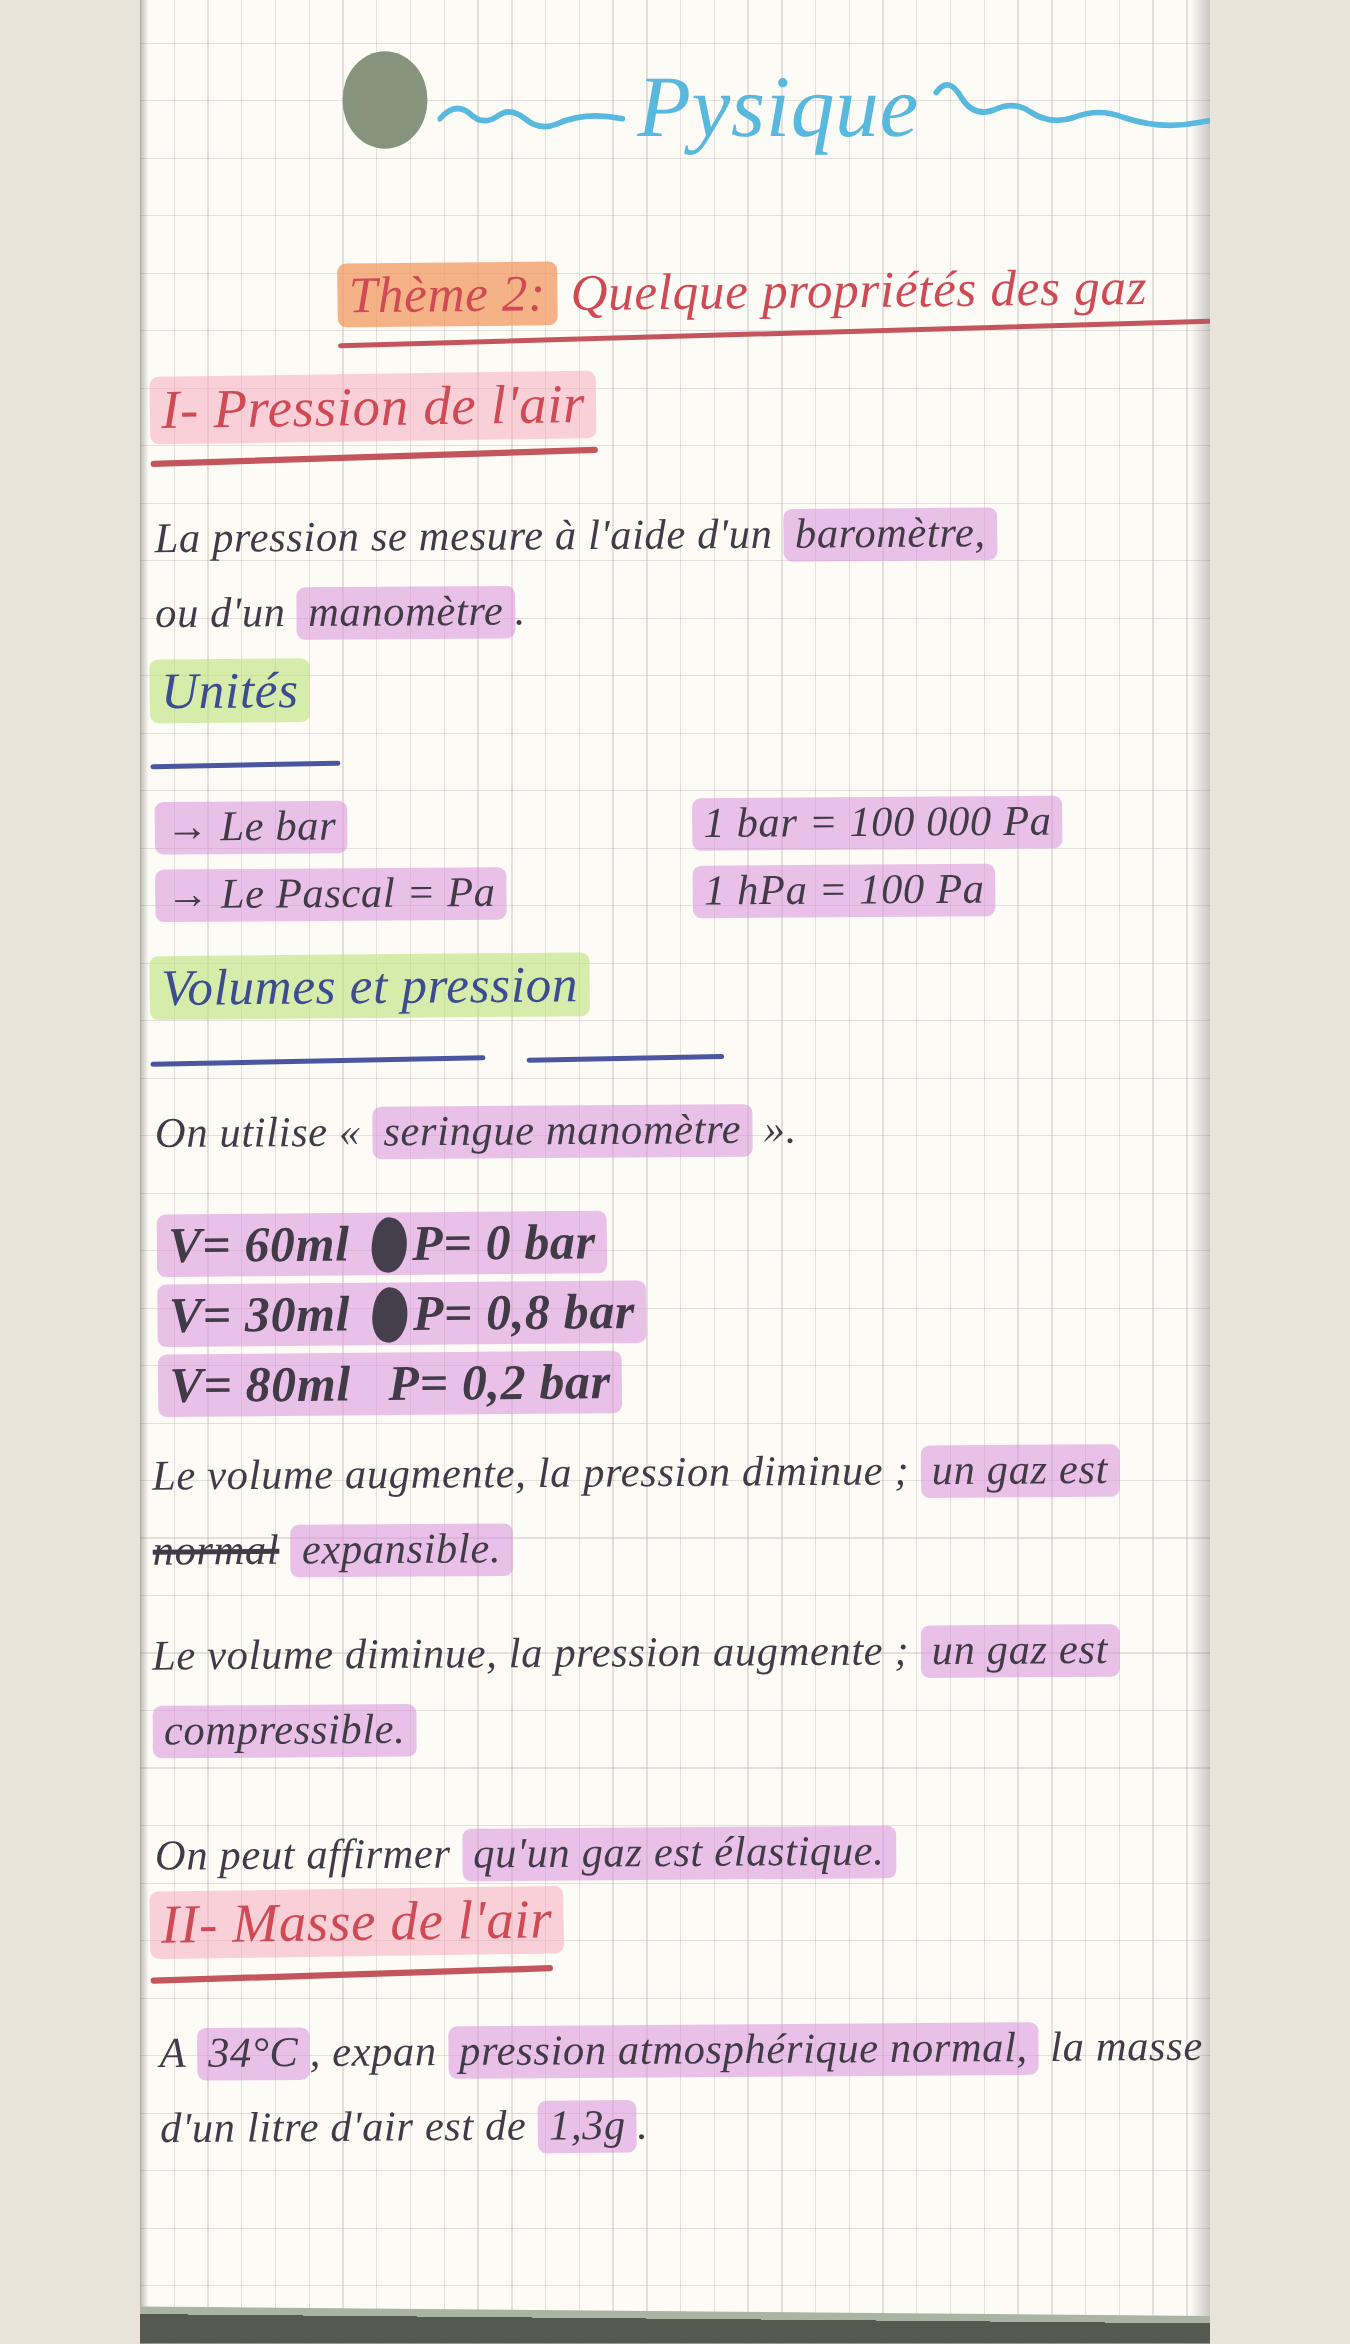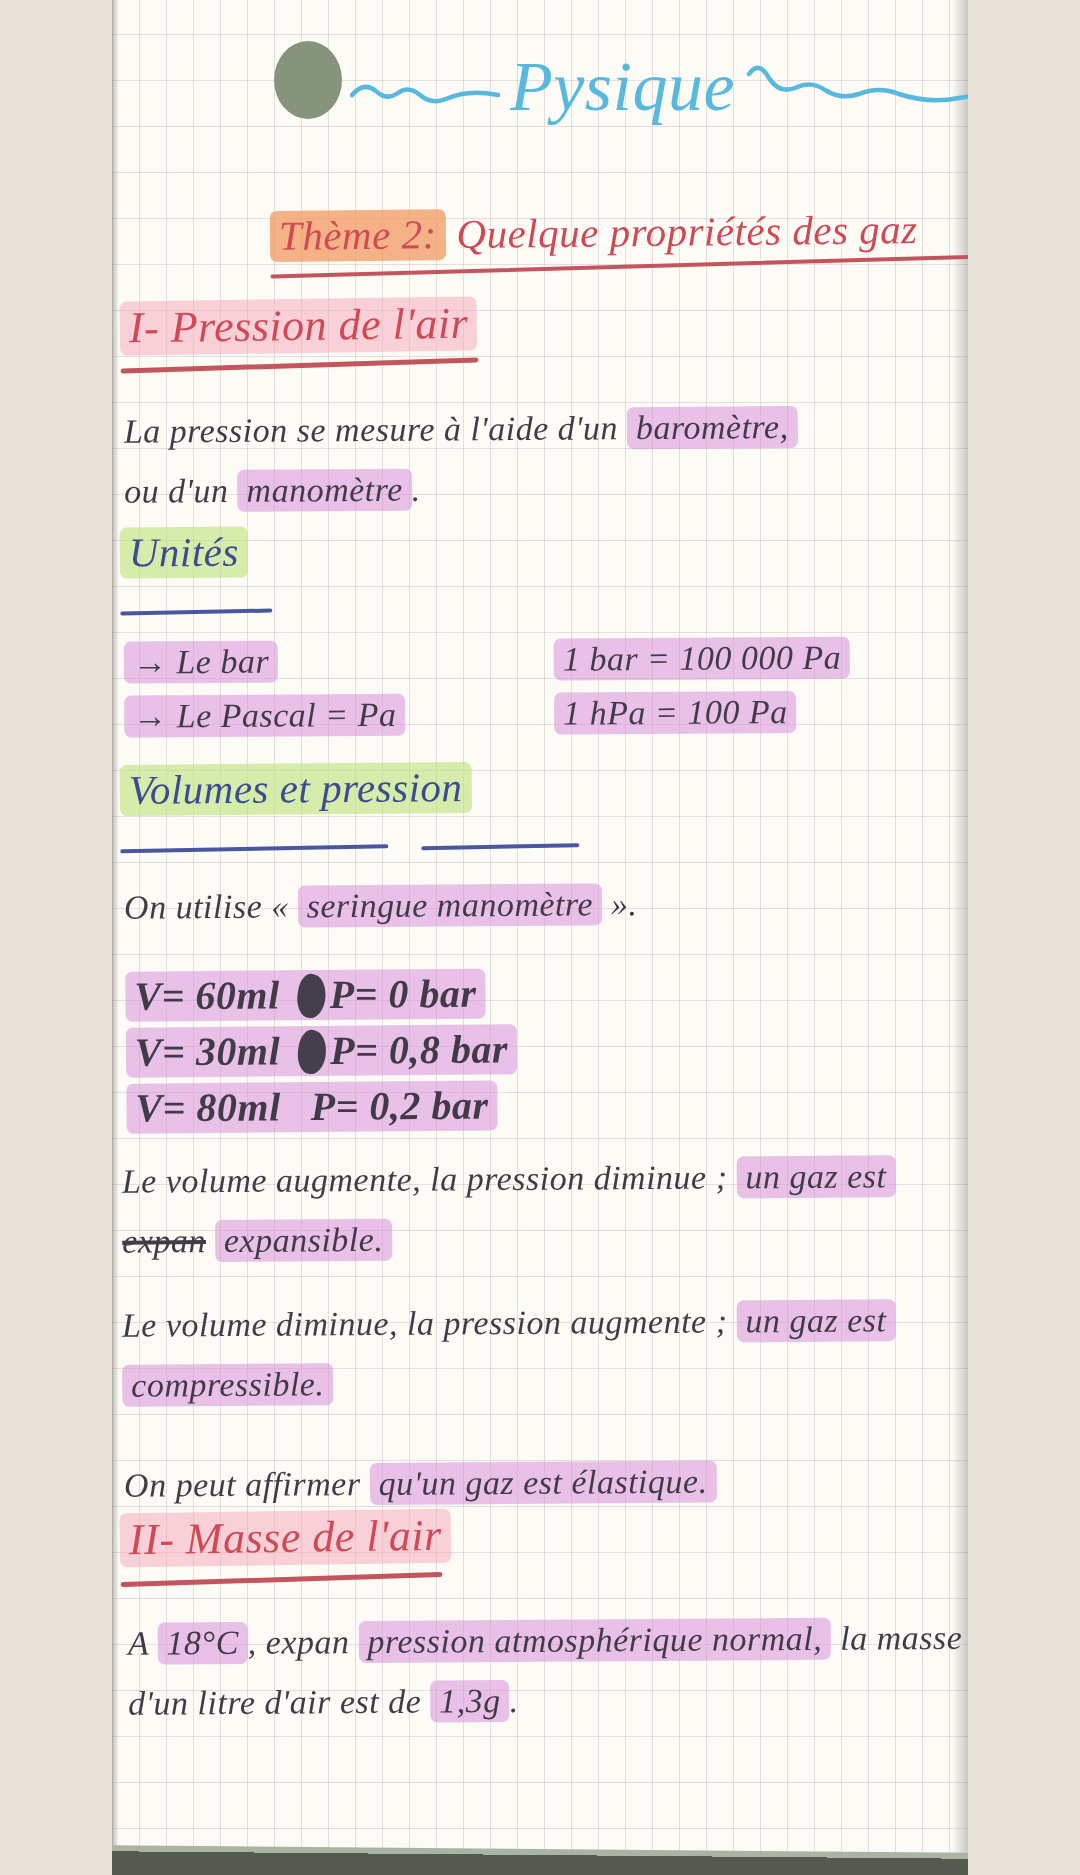--- a/index.html
+++ b/index.html
@@ -116,37 +116,37 @@
     <div class="row">
       <span class="hl hl-purple"><span>V= 30ml</span><span class="scribble"></span><span>P= 0,8 bar</span></span>
     </div>
     <div class="row">
       <span class="hl hl-purple"><span>V= 80ml</span><span class="rowgap"></span><span>P= 0,2 bar</span></span>
     </div>
   </div>
 
   <div class="abs hand body-text" style="left:10px;top:1148px;width:1062px;">
     <span>Le volume augmente, la pression diminue ; </span><span class="hl hl-purple">un gaz est</span><br>
-    <span class="crossed">expan</span>
+    <span class="crossed">normal</span>
     <span class="hl hl-purple">expansible.</span>
   </div>
 
   <div class="abs hand body-text" style="left:10px;top:1292px;width:1062px;">
     <span>Le volume diminue, la pression augmente ; </span><span class="hl hl-purple">un gaz est</span><br>
     <span class="hl hl-purple">compressible.</span>
   </div>
 
   <div class="abs hand body-text" style="left:12px;top:1452px;width:1060px;">
     <span>On peut affirmer </span><span class="hl hl-purple">qu'un gaz est élastique.</span>
   </div>
 
   <div class="abs hand red sec-heading" style="left:8px;top:1512px;">
     <span class="hl hl-pink">II- Masse de l'air</span>
     <span class="u-red" style="width:322px;margin-top:14px;height:5px;"></span>
   </div>
 
   <div class="abs hand body-text" style="left:16px;top:1610px;width:1058px;">
-    <span>A </span><span class="hl hl-purple">18°C</span><span>, expan </span><span class="hl hl-purple">pression atmosphérique normal,</span><span> la masse</span><br>
+    <span>A </span><span class="hl hl-purple">34°C</span><span>, expan </span><span class="hl hl-purple">pression atmosphérique normal,</span><span> la masse</span><br>
     <span>d'un litre d'air est de </span><span class="hl hl-purple">1,3g</span><span>.</span>
   </div>
 
   <div class="edge-bottom"></div>
 </div>
 
 </body></html>

